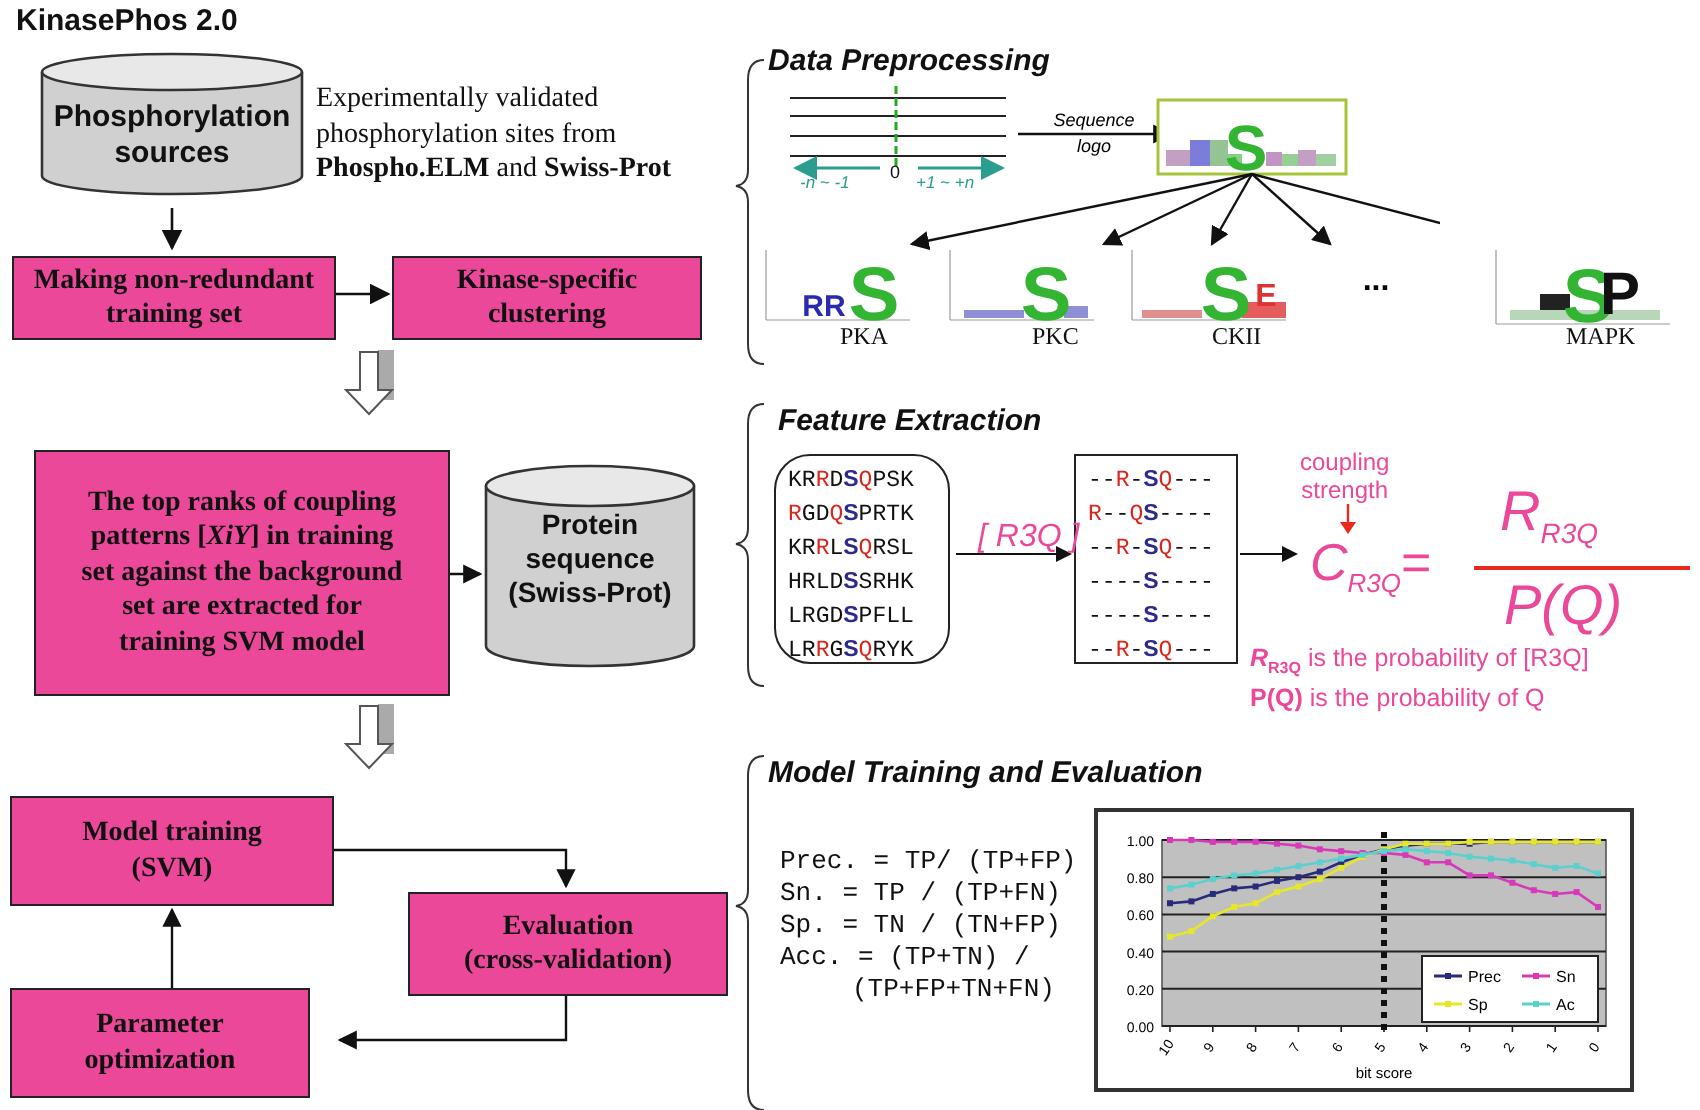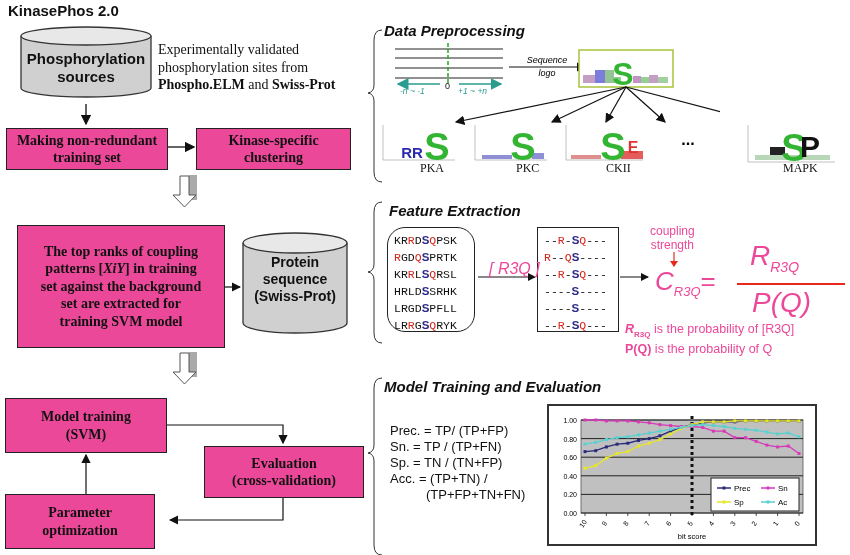--- a/index.html
+++ b/index.html
@@ -8,21 +8,21 @@
   .title { left:8px; top:2px; font-family:"Liberation Sans", sans-serif; font-weight:bold; font-size:15px; }
   .box { position:absolute; border:1.5px solid #222; background:#ec4899; display:flex; align-items:center; justify-content:center; text-align:center; font-weight:bold; font-size:14px; line-height:1.25; box-sizing:border-box; }
   .cyl { position:absolute; }
   .cyl-text { position:absolute; left:0; right:0; text-align:center; font-family:"Liberation Sans", sans-serif; font-weight:bold; font-size:15px; line-height:1.2; }
   .desc { font-size:14px; line-height:1.25; }
   .section-title { font-family:"Liberation Sans", sans-serif; font-weight:bold; font-style:italic; font-size:15px; }
   .seqbox { position:absolute; border:1px solid #222; background:#fff; font-family:"Liberation Mono", monospace; font-size:11.5px; line-height:16px; padding:4px 6px; box-sizing:border-box; }
   .red { color:#d9261c; }
   .blue { color:#2c2a8a; font-weight:bold; font-family:"Liberation Sans", sans-serif; }
   .formula { font-family:"Liberation Sans", sans-serif; color:#ec4899; }
-  .metrics { font-family:Liberation Sans, sans-serif; font-size:13px; line-height:16px; }
+  .metrics { font-family:Liberation Mono, monospace; font-size:13px; line-height:16px; }
   .logo-label { position:absolute; font-size:12px; }
   svg text { font-family:"Liberation Sans", sans-serif; }
 </style>
 </head>
 <body>
 
 <div class="abs title">KinasePhos 2.0</div>
 
 <div class="cyl" style="left:20px;top:26px;width:132px;height:72px;">
   <svg width="132" height="72">

